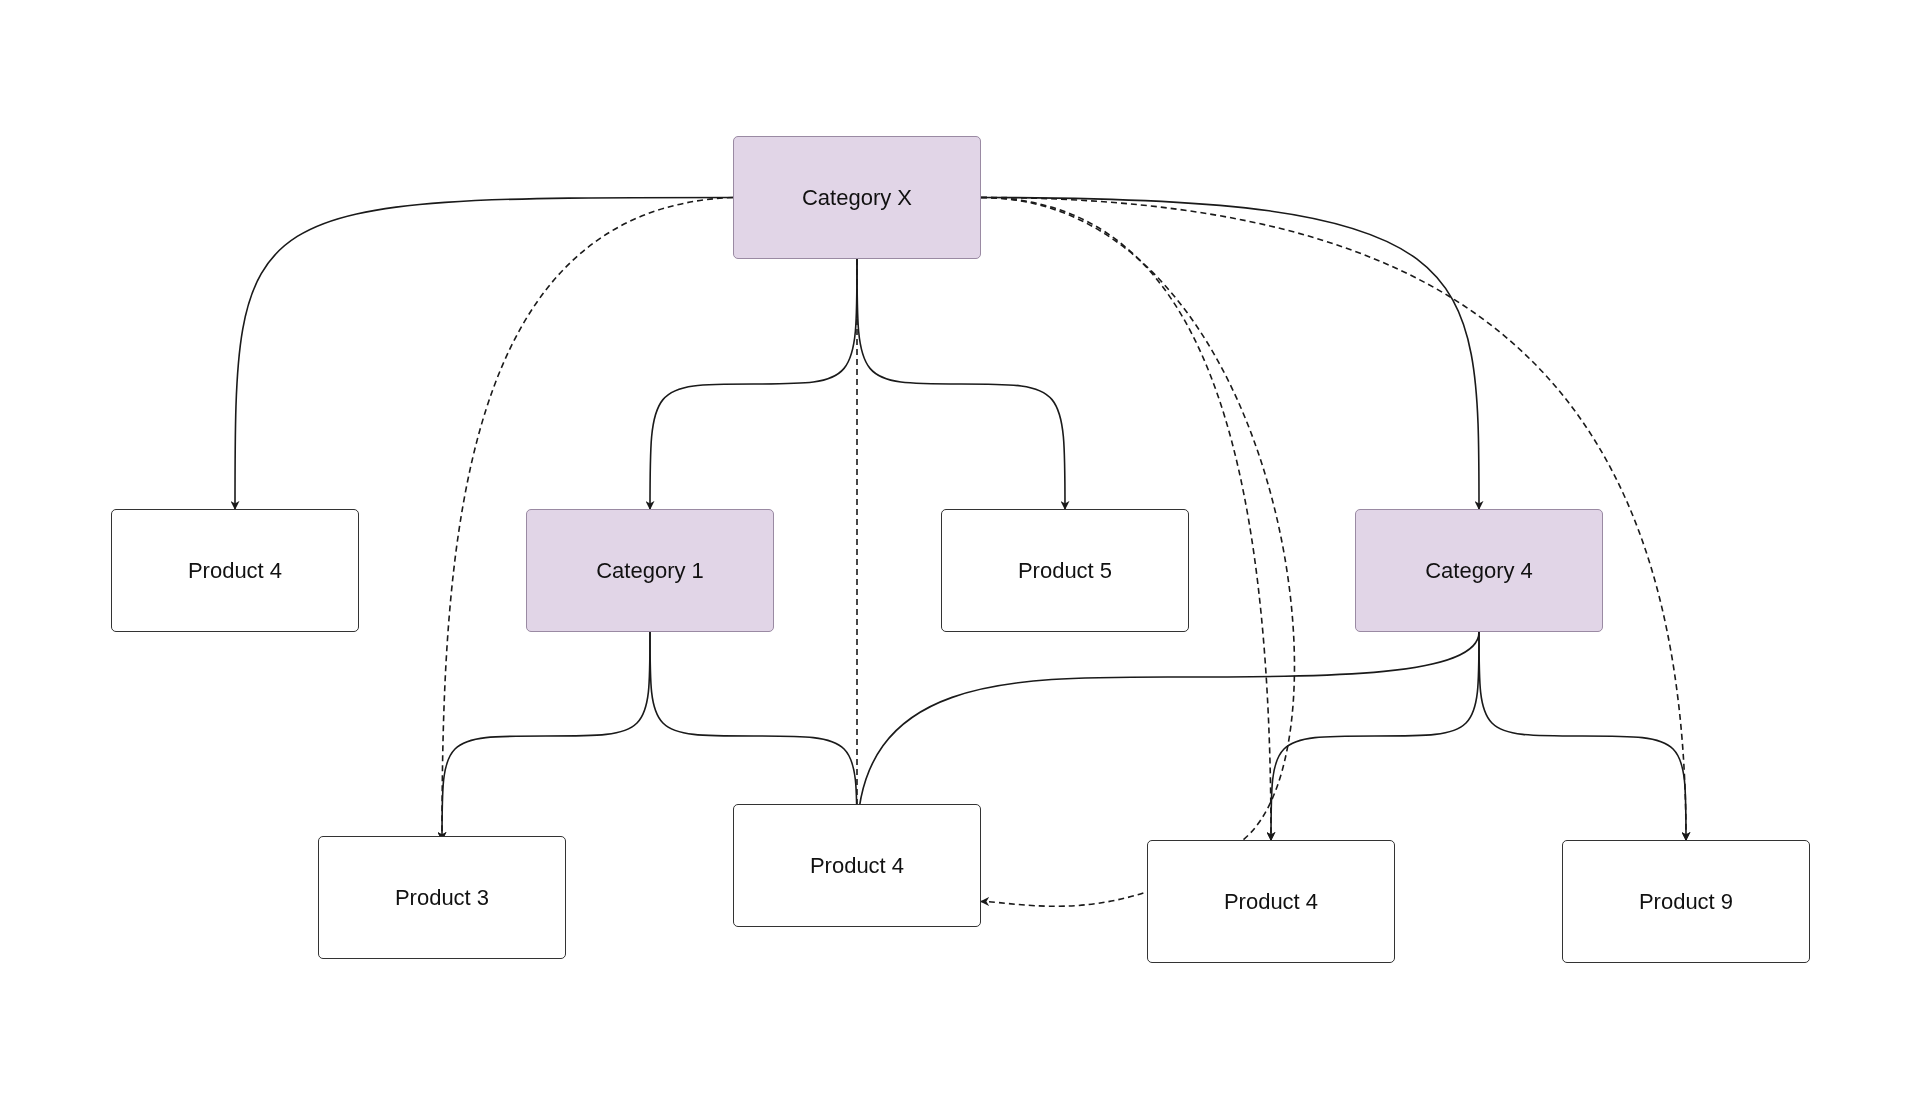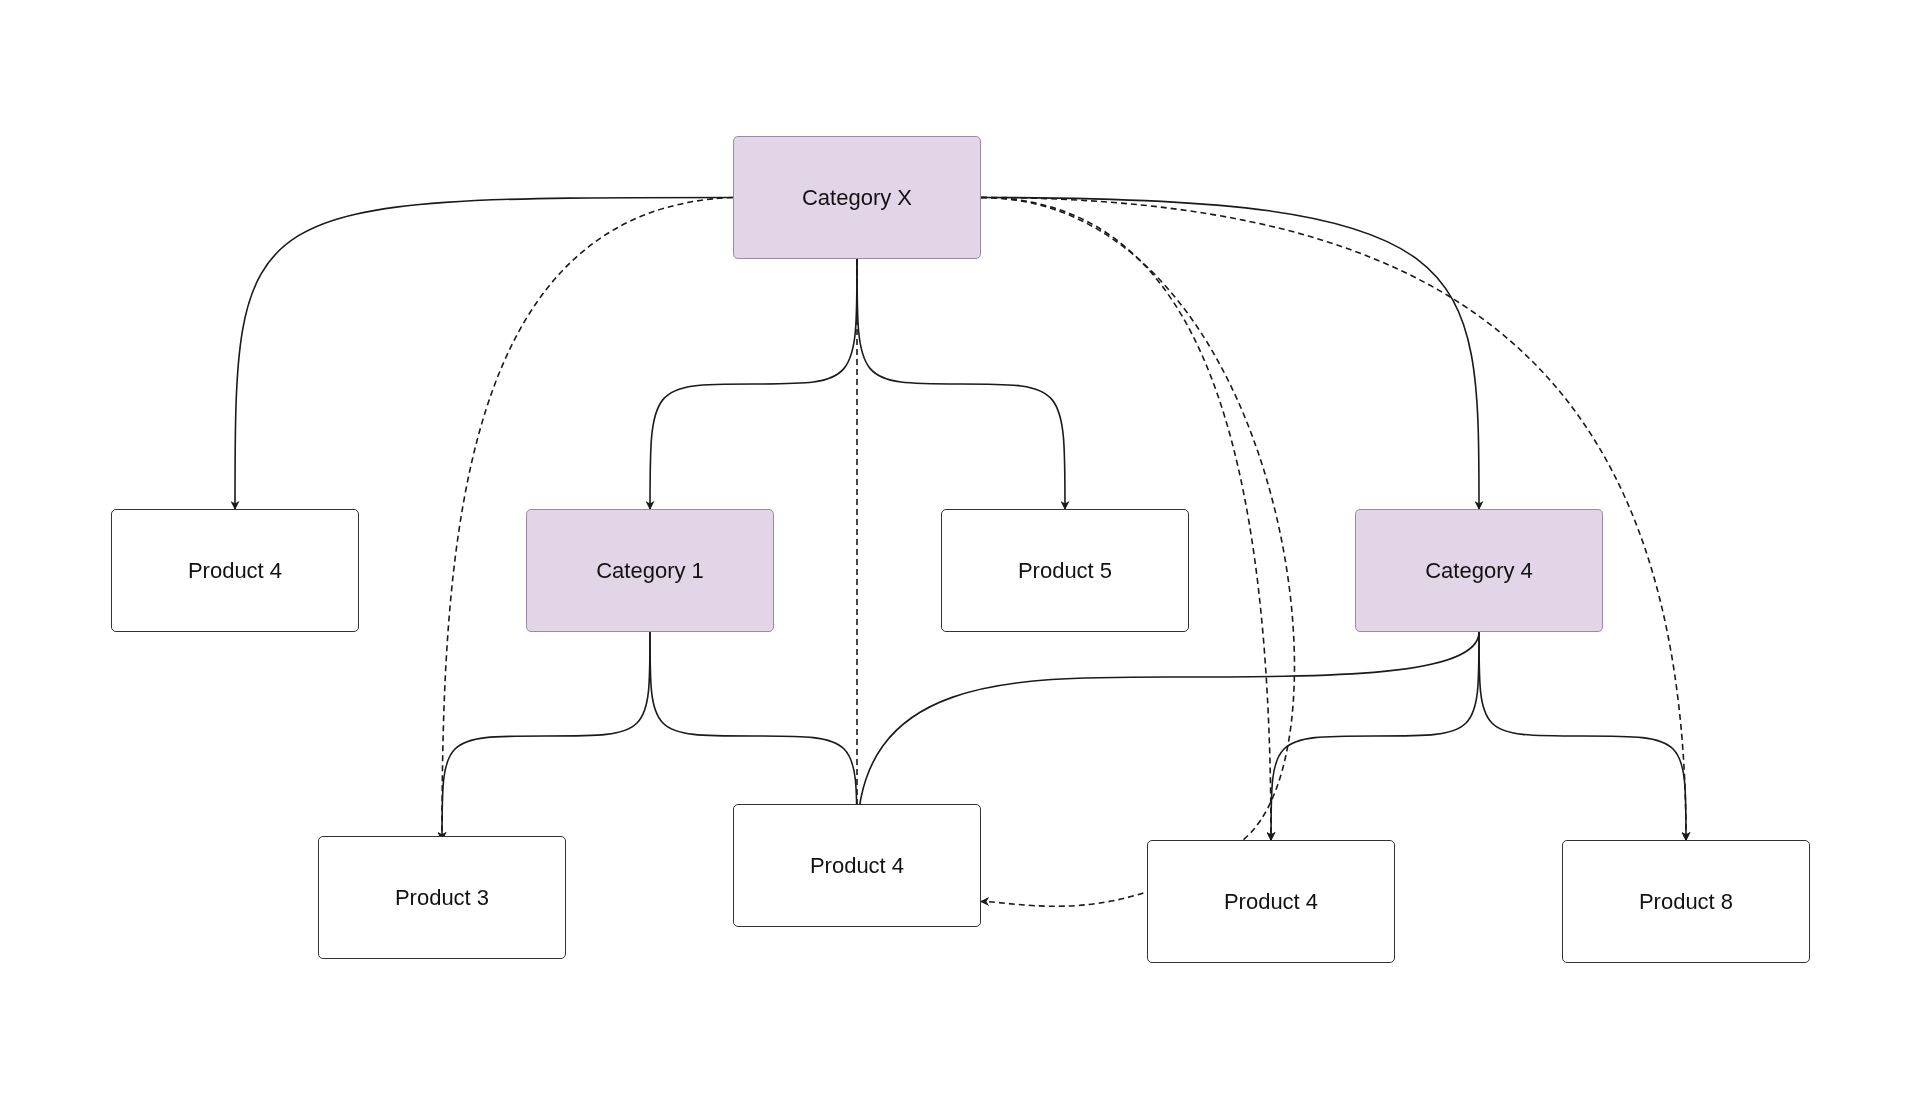--- a/index.html
+++ b/index.html
@@ -60,15 +60,15 @@
     <div class="node product" style="left: 318px; top: 836px;">
       <span>Product 3</span>
     </div>
     <div class="node product" style="left: 733px; top: 804px;">
       <span>Product 4</span>
     </div>
     <div class="node product" style="left: 1147px; top: 840px;">
       <span>Product 4</span>
     </div>
     <div class="node product" style="left: 1562px; top: 840px;">
-      <span>Product 8</span>
+      <span>Product 9</span>
     </div>
   </div>
 
 </body></html>

